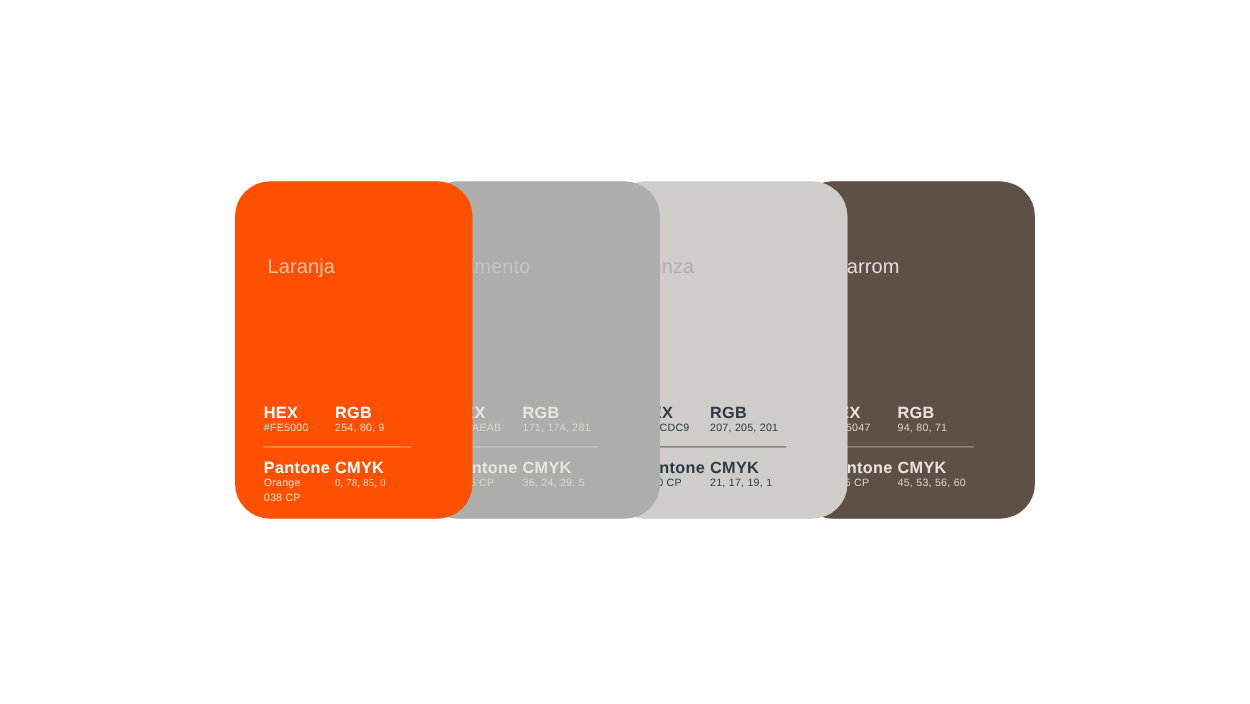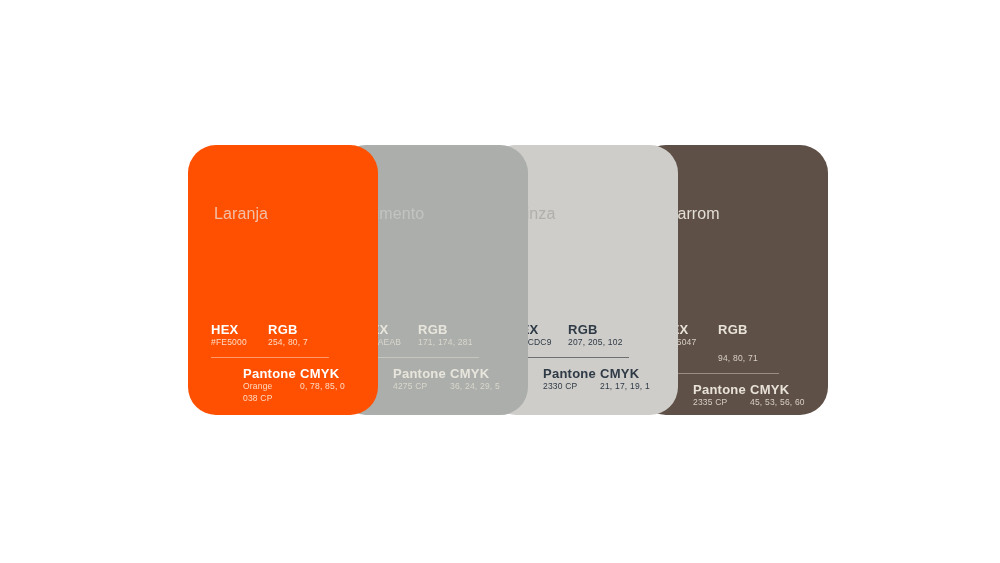--- a/index.html
+++ b/index.html
@@ -62,50 +62,50 @@
     font-weight:400;
     letter-spacing:0.2px;
     line-height:12px;
     white-space:pre-line;
   }
   .divider{
     height:1px;
     width:118px;
     margin:9px 0 9px 0;
   }
-  .spec-block-2{margin-top:0;margin-left:32px;}
+  .spec-block-2{margin-top:0;}
 </style>
 </head>
 <body>
 
 <div id="stage">
 
   <div class="card" style="left: 188px; background: rgb(254, 80, 0); z-index: 40;">
     <div class="card-title" style="color: rgb(242, 191, 166);">Laranja</div>
     <div class="specs">
       <div class="spec-row">
         <div class="spec-col">
           <div class="spec-label" style="color: rgb(255, 255, 255);">HEX</div>
           <div class="spec-value" style="color: rgb(255, 217, 196);">#FE5000</div>
         </div>
         <div class="spec-col wide">
           <div class="spec-label" style="color: rgb(255, 255, 255);">RGB</div>
-          <div class="spec-value" style="color: rgb(255, 217, 196);">254, 80, 7</div>
+          <div class="spec-value" style="color: rgb(255, 217, 196);">254, 80, 9</div>
         </div>
       </div>
       <div class="divider" style="background: rgb(255, 155, 107);"></div>
       <div class="spec-row spec-block-2">
         <div class="spec-col">
           <div class="spec-label" style="color: rgb(255, 255, 255);">Pantone</div>
           <div class="spec-value" style="color: rgb(255, 217, 196);">Orange
 038 CP</div>
         </div>
         <div class="spec-col wide">
           <div class="spec-label" style="color: rgb(255, 255, 255);">CMYK</div>
-          <div class="spec-value" style="color: rgb(255, 217, 196);">0, 78, 85, 0</div>
+          <div class="spec-value" style="color: rgb(255, 217, 196); font-family: Liberation Serif, serif;">0, 78, 85, 0</div>
         </div>
       </div>
     </div>
   </div>
 
   <div class="card" style="left: 338px; background: rgb(171, 174, 171); z-index: 30;">
     <div class="card-title" style="color: rgb(195, 196, 192);">Cimento</div>
     <div class="specs">
       <div class="spec-row">
         <div class="spec-col">
@@ -134,21 +134,21 @@
   <div class="card" style="left: 488px; background: rgb(207, 205, 201); z-index: 20;">
     <div class="card-title" style="color: rgb(176, 175, 172);">Cinza</div>
     <div class="specs">
       <div class="spec-row">
         <div class="spec-col">
           <div class="spec-label" style="color: rgb(46, 58, 70);">HEX</div>
           <div class="spec-value" style="color: rgb(46, 58, 70);">#CFCDC9</div>
         </div>
         <div class="spec-col wide">
           <div class="spec-label" style="color: rgb(46, 58, 70);">RGB</div>
-          <div class="spec-value" style="color: rgb(46, 58, 70);">207, 205, 102</div>
+          <div class="spec-value" style="color: rgb(46, 58, 70);">207, 205, 201</div>
         </div>
       </div>
       <div class="divider" style="background: rgb(110, 111, 112);"></div>
       <div class="spec-row spec-block-2">
         <div class="spec-col">
           <div class="spec-label" style="color: rgb(46, 58, 70);">Pantone</div>
           <div class="spec-value" style="color: rgb(46, 58, 70);">2330 CP</div>
         </div>
         <div class="spec-col wide">
           <div class="spec-label" style="color: rgb(46, 58, 70);">CMYK</div>
@@ -161,21 +161,21 @@
   <div class="card" style="left: 638px; background: rgb(94, 80, 71); z-index: 10;">
     <div class="card-title" style="color: rgb(227, 222, 214);">Marrom</div>
     <div class="specs">
       <div class="spec-row">
         <div class="spec-col">
           <div class="spec-label" style="color: rgb(232, 226, 216);">HEX</div>
           <div class="spec-value" style="color: rgb(216, 208, 196);">#5E5047</div>
         </div>
         <div class="spec-col wide">
           <div class="spec-label" style="color: rgb(232, 226, 216);">RGB</div>
-          <div class="spec-value" style="color: rgb(216, 208, 196); margin-top: 16px;">94, 80, 71</div>
+          <div class="spec-value" style="color: rgb(216, 208, 196);">94, 80, 71</div>
         </div>
       </div>
       <div class="divider" style="background: rgb(154, 142, 130);"></div>
       <div class="spec-row spec-block-2">
         <div class="spec-col">
           <div class="spec-label" style="color: rgb(232, 226, 216);">Pantone</div>
           <div class="spec-value" style="color: rgb(216, 208, 196);">2335 CP</div>
         </div>
         <div class="spec-col wide">
           <div class="spec-label" style="color: rgb(232, 226, 216);">CMYK</div>

